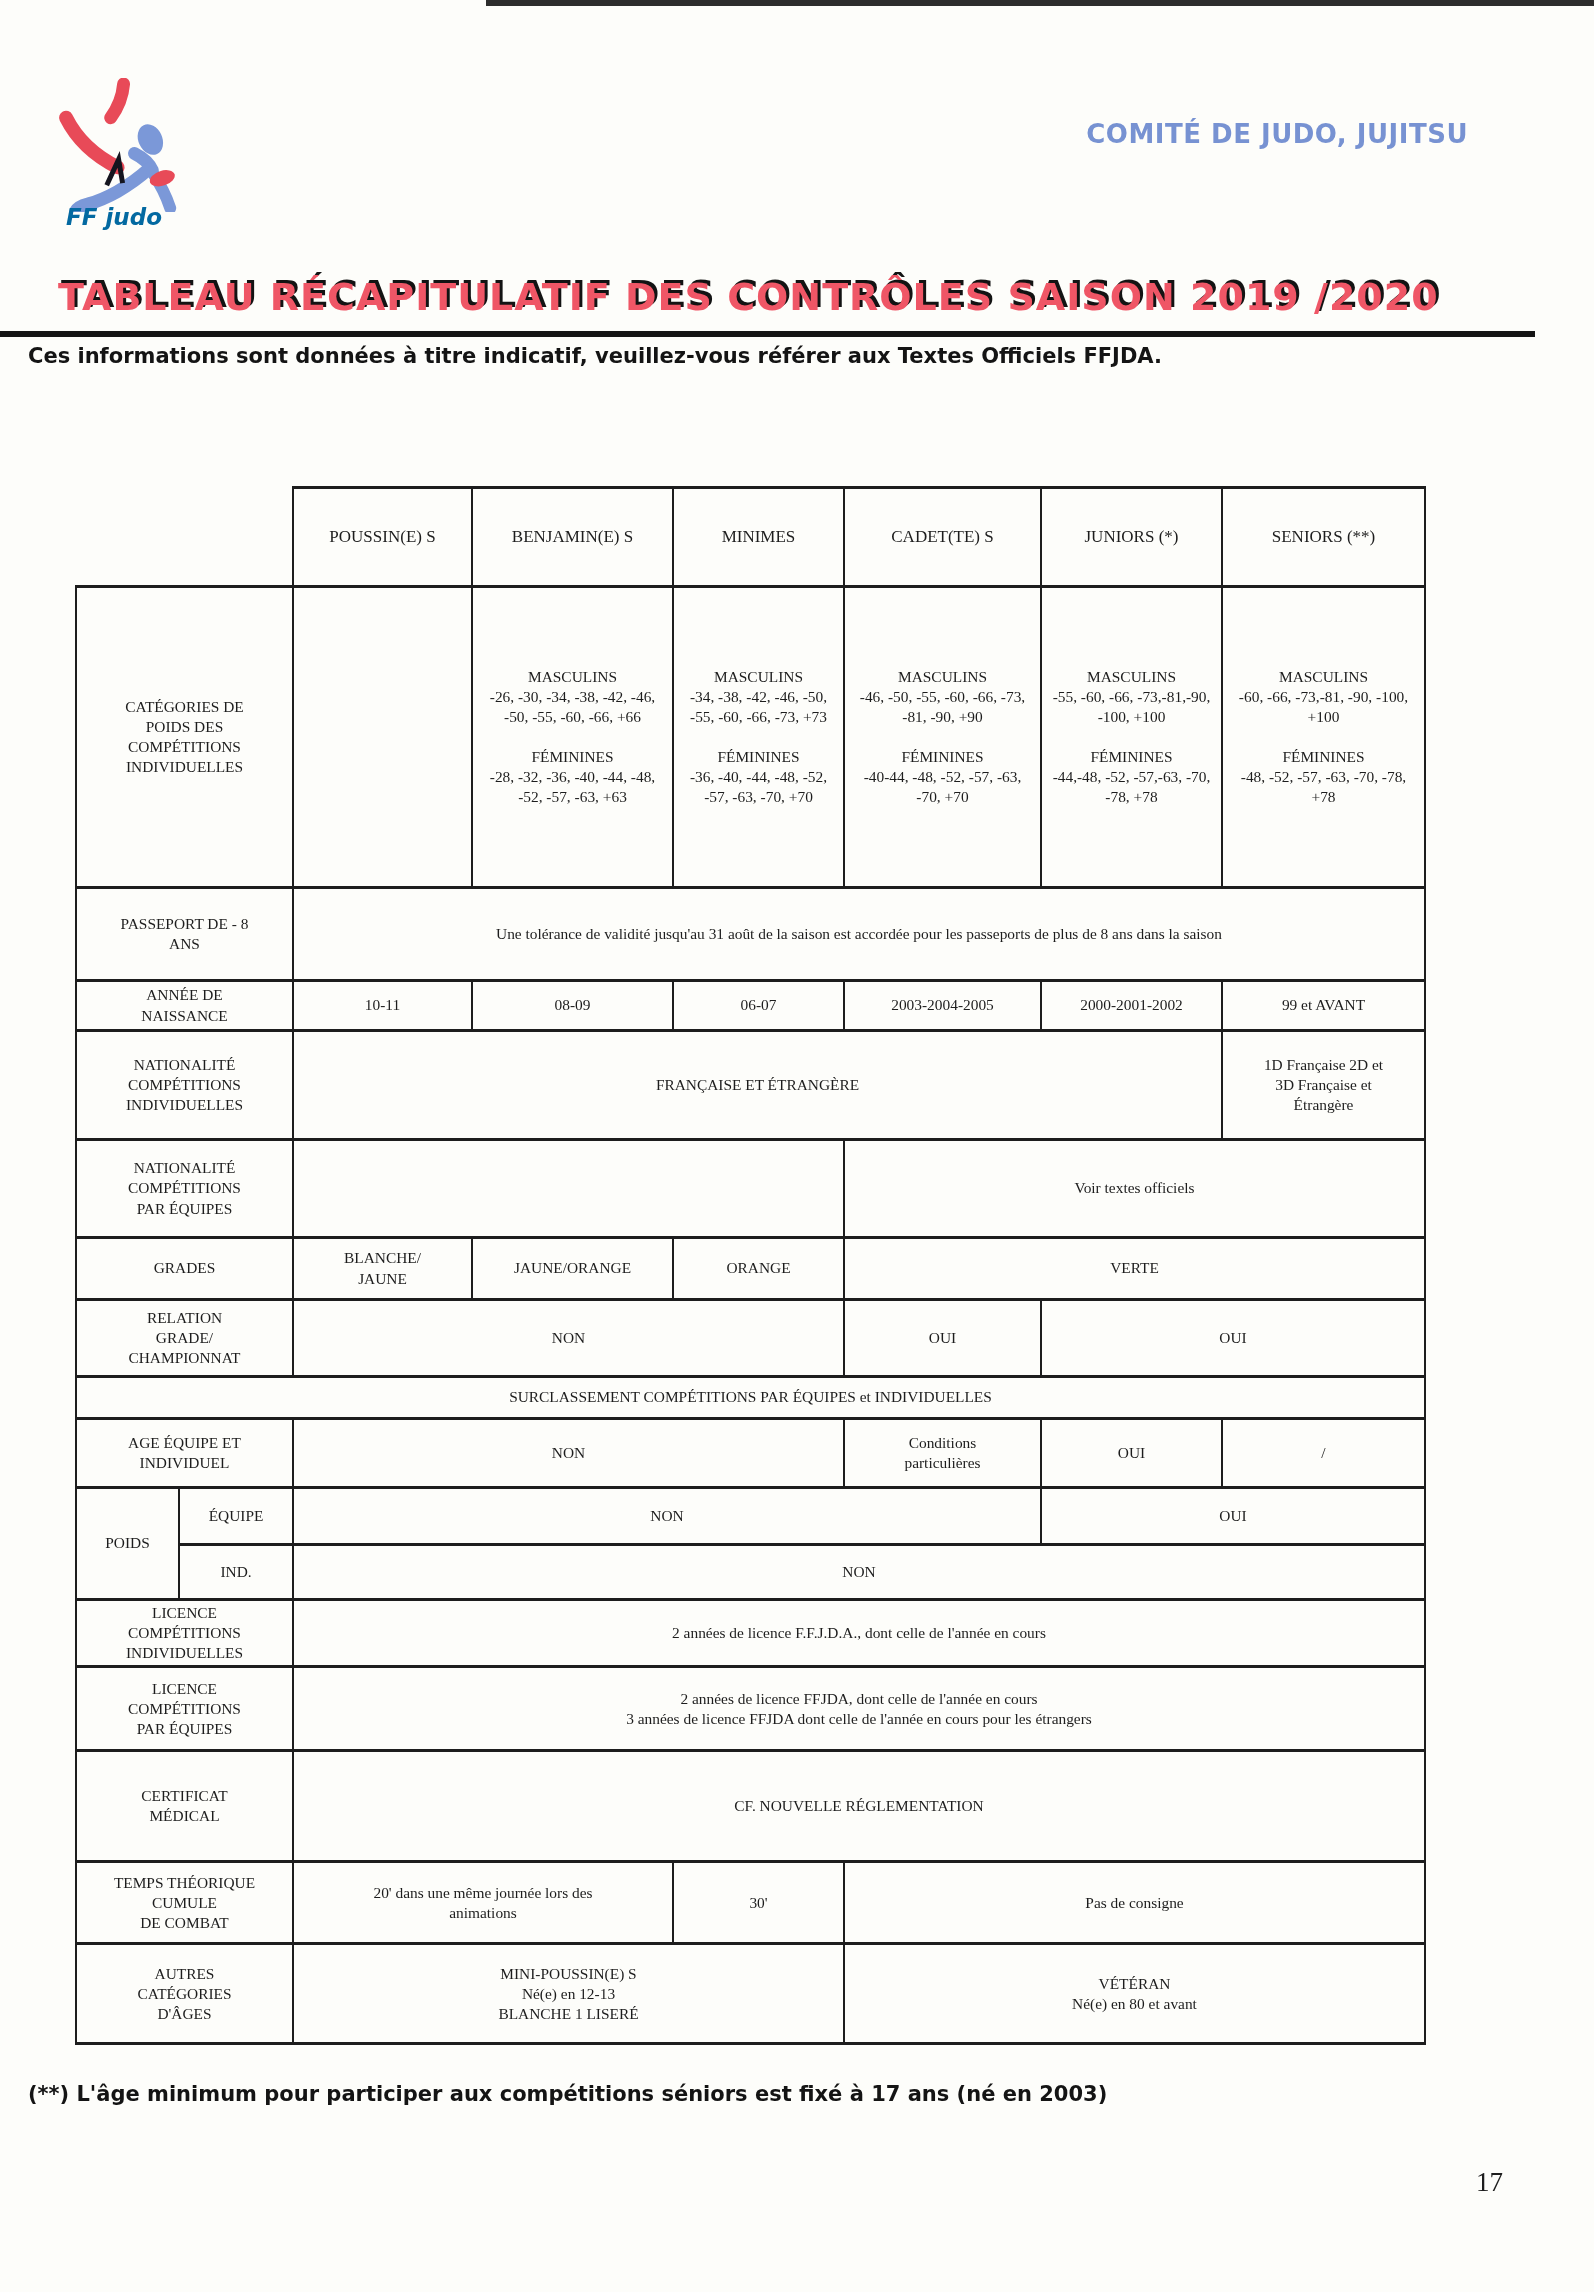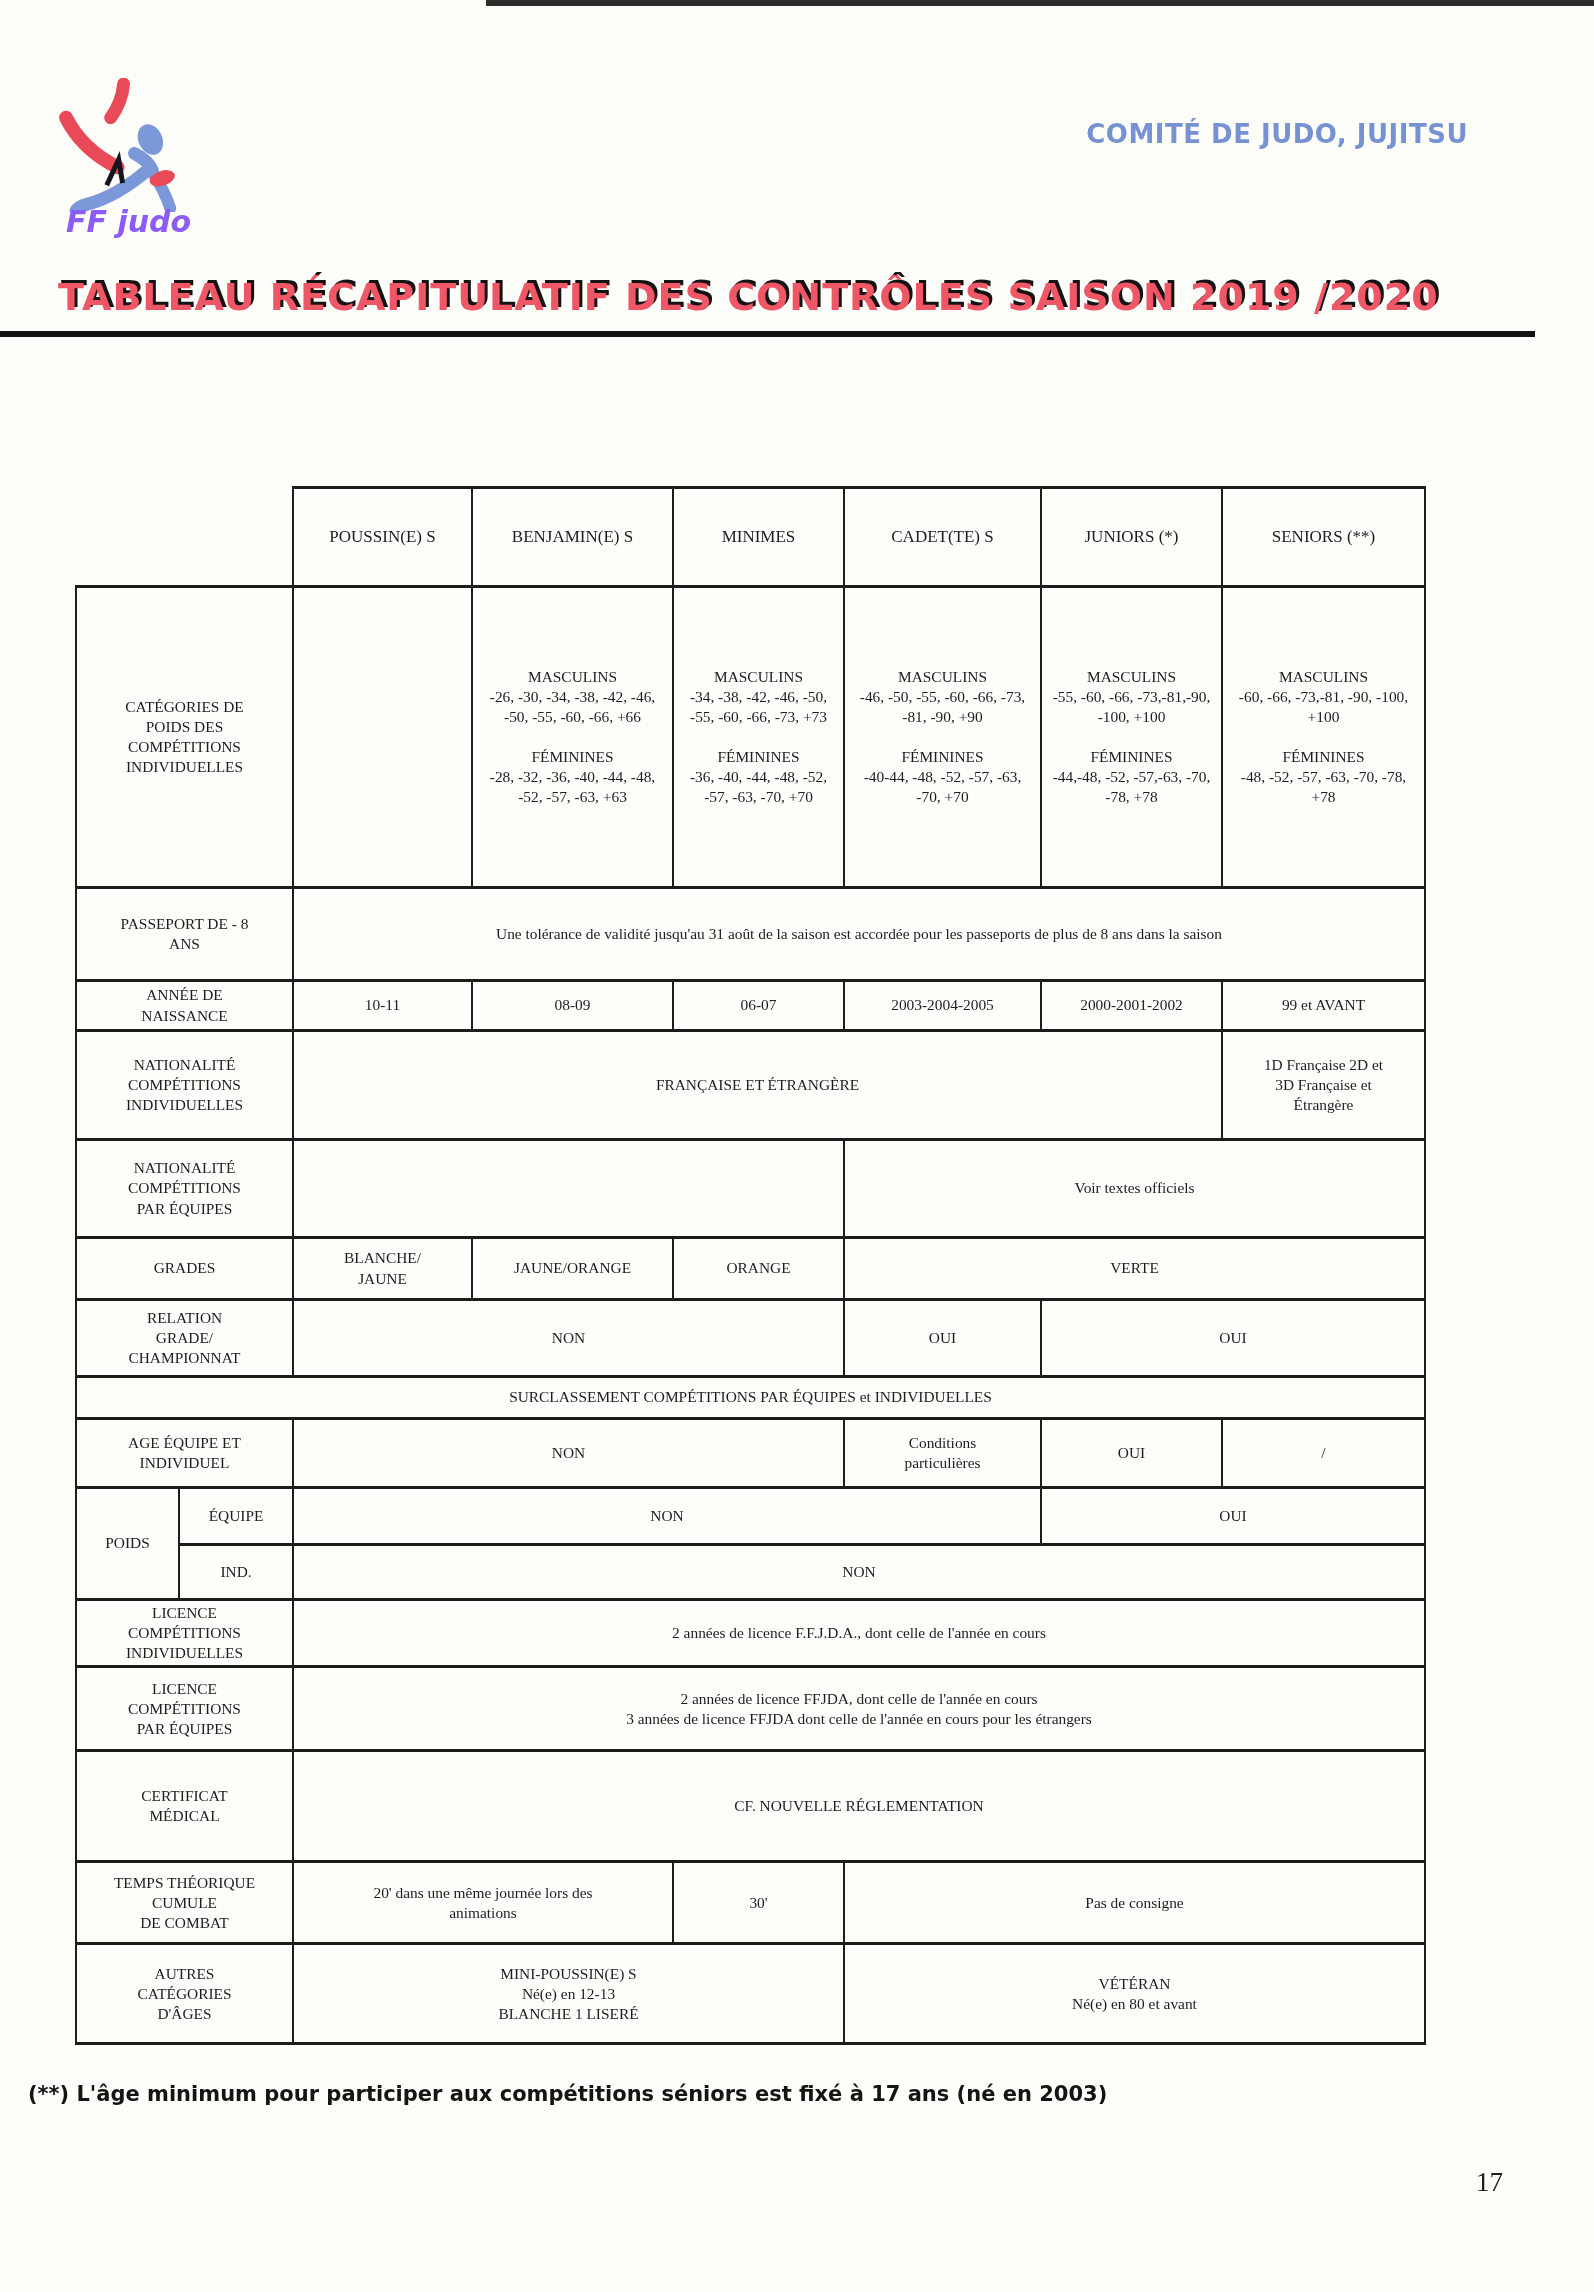--- a/index.html
+++ b/index.html
@@ -3,21 +3,21 @@
 <meta charset="utf-8">
 <style>
   html,body{margin:0;padding:0;background:#888;}
   .page{position:relative;width:1595px;height:2292px;margin:0 auto;background:#fdfdfa;
         font-family:"Liberation Serif",serif;color:#1d1d1d;overflow:hidden;}
   .scan-strip{position:absolute;top:0;left:486px;width:1109px;height:6px;background:#1b1b1b;opacity:.92;}
 
   
   .logo{position:absolute;left:50px;top:78px;width:169px;height:134px;}
   .logo-text{position:absolute;left:66px;top:204px;font-family:"DejaVu Sans",sans-serif;
-             font-weight:bold;font-style:italic;font-size:30px;color:#8b5cf6;letter-spacing:0px;}
+             font-weight:bold;font-style:italic;font-size:23px;color:#0369a1;letter-spacing:0px;}
   .committee{position:absolute;top:119px;right:127px;font-family:"DejaVu Sans",sans-serif;
              font-weight:bold;font-size:26px;color:#7792d2;letter-spacing:0.5px;}
   .title{position:absolute;left:58px;top:275px;width:1473px;margin:0;
          font-family:"DejaVu Sans",sans-serif;font-weight:bold;font-size:38px;letter-spacing:1px;
          color:#ef5666;text-shadow:3px -3px 0 #131313;white-space:nowrap;}
   .rule{position:absolute;left:0;top:331px;width:1535px;height:6px;background:#141414;}
   .notice{position:absolute;left:28px;top:344px;margin:0;font-family:"DejaVu Sans",sans-serif;
           font-weight:bold;font-size:21px;color:#141414;}
   .period{position:absolute;left:75px;top:418px;width:1350px;text-align:center;
           font-family:"DejaVu Sans",sans-serif;font-weight:bold;font-size:24px;color:#ea4f63;}
@@ -65,20 +65,21 @@
       <polyline points="57,108 69,82 73,106" fill="none" stroke="#15151f" stroke-width="5"></polyline>
     </svg>
   </div>
   <div class="logo-text">FF judo</div>
 
   <div class="committee">COMITÉ DE JUDO, JUJITSU</div>
 
   <h1 class="title">TABLEAU RÉCAPITULATIF DES CONTRÔLES SAISON 2019 /2020</h1>
   <div class="rule"></div>
 
+  <p class="notice">Ces informations sont données à titre indicatif, veuillez-vous référer aux Textes Officiels FFJDA.</p>
 
 
   <table class="main">
     <colgroup>
       <col style="width:103px">
         <col style="width:114px">
       <col style="width:179px">
         <col style="width:201px">
         <col style="width:171px">
       <col style="width:197px">

